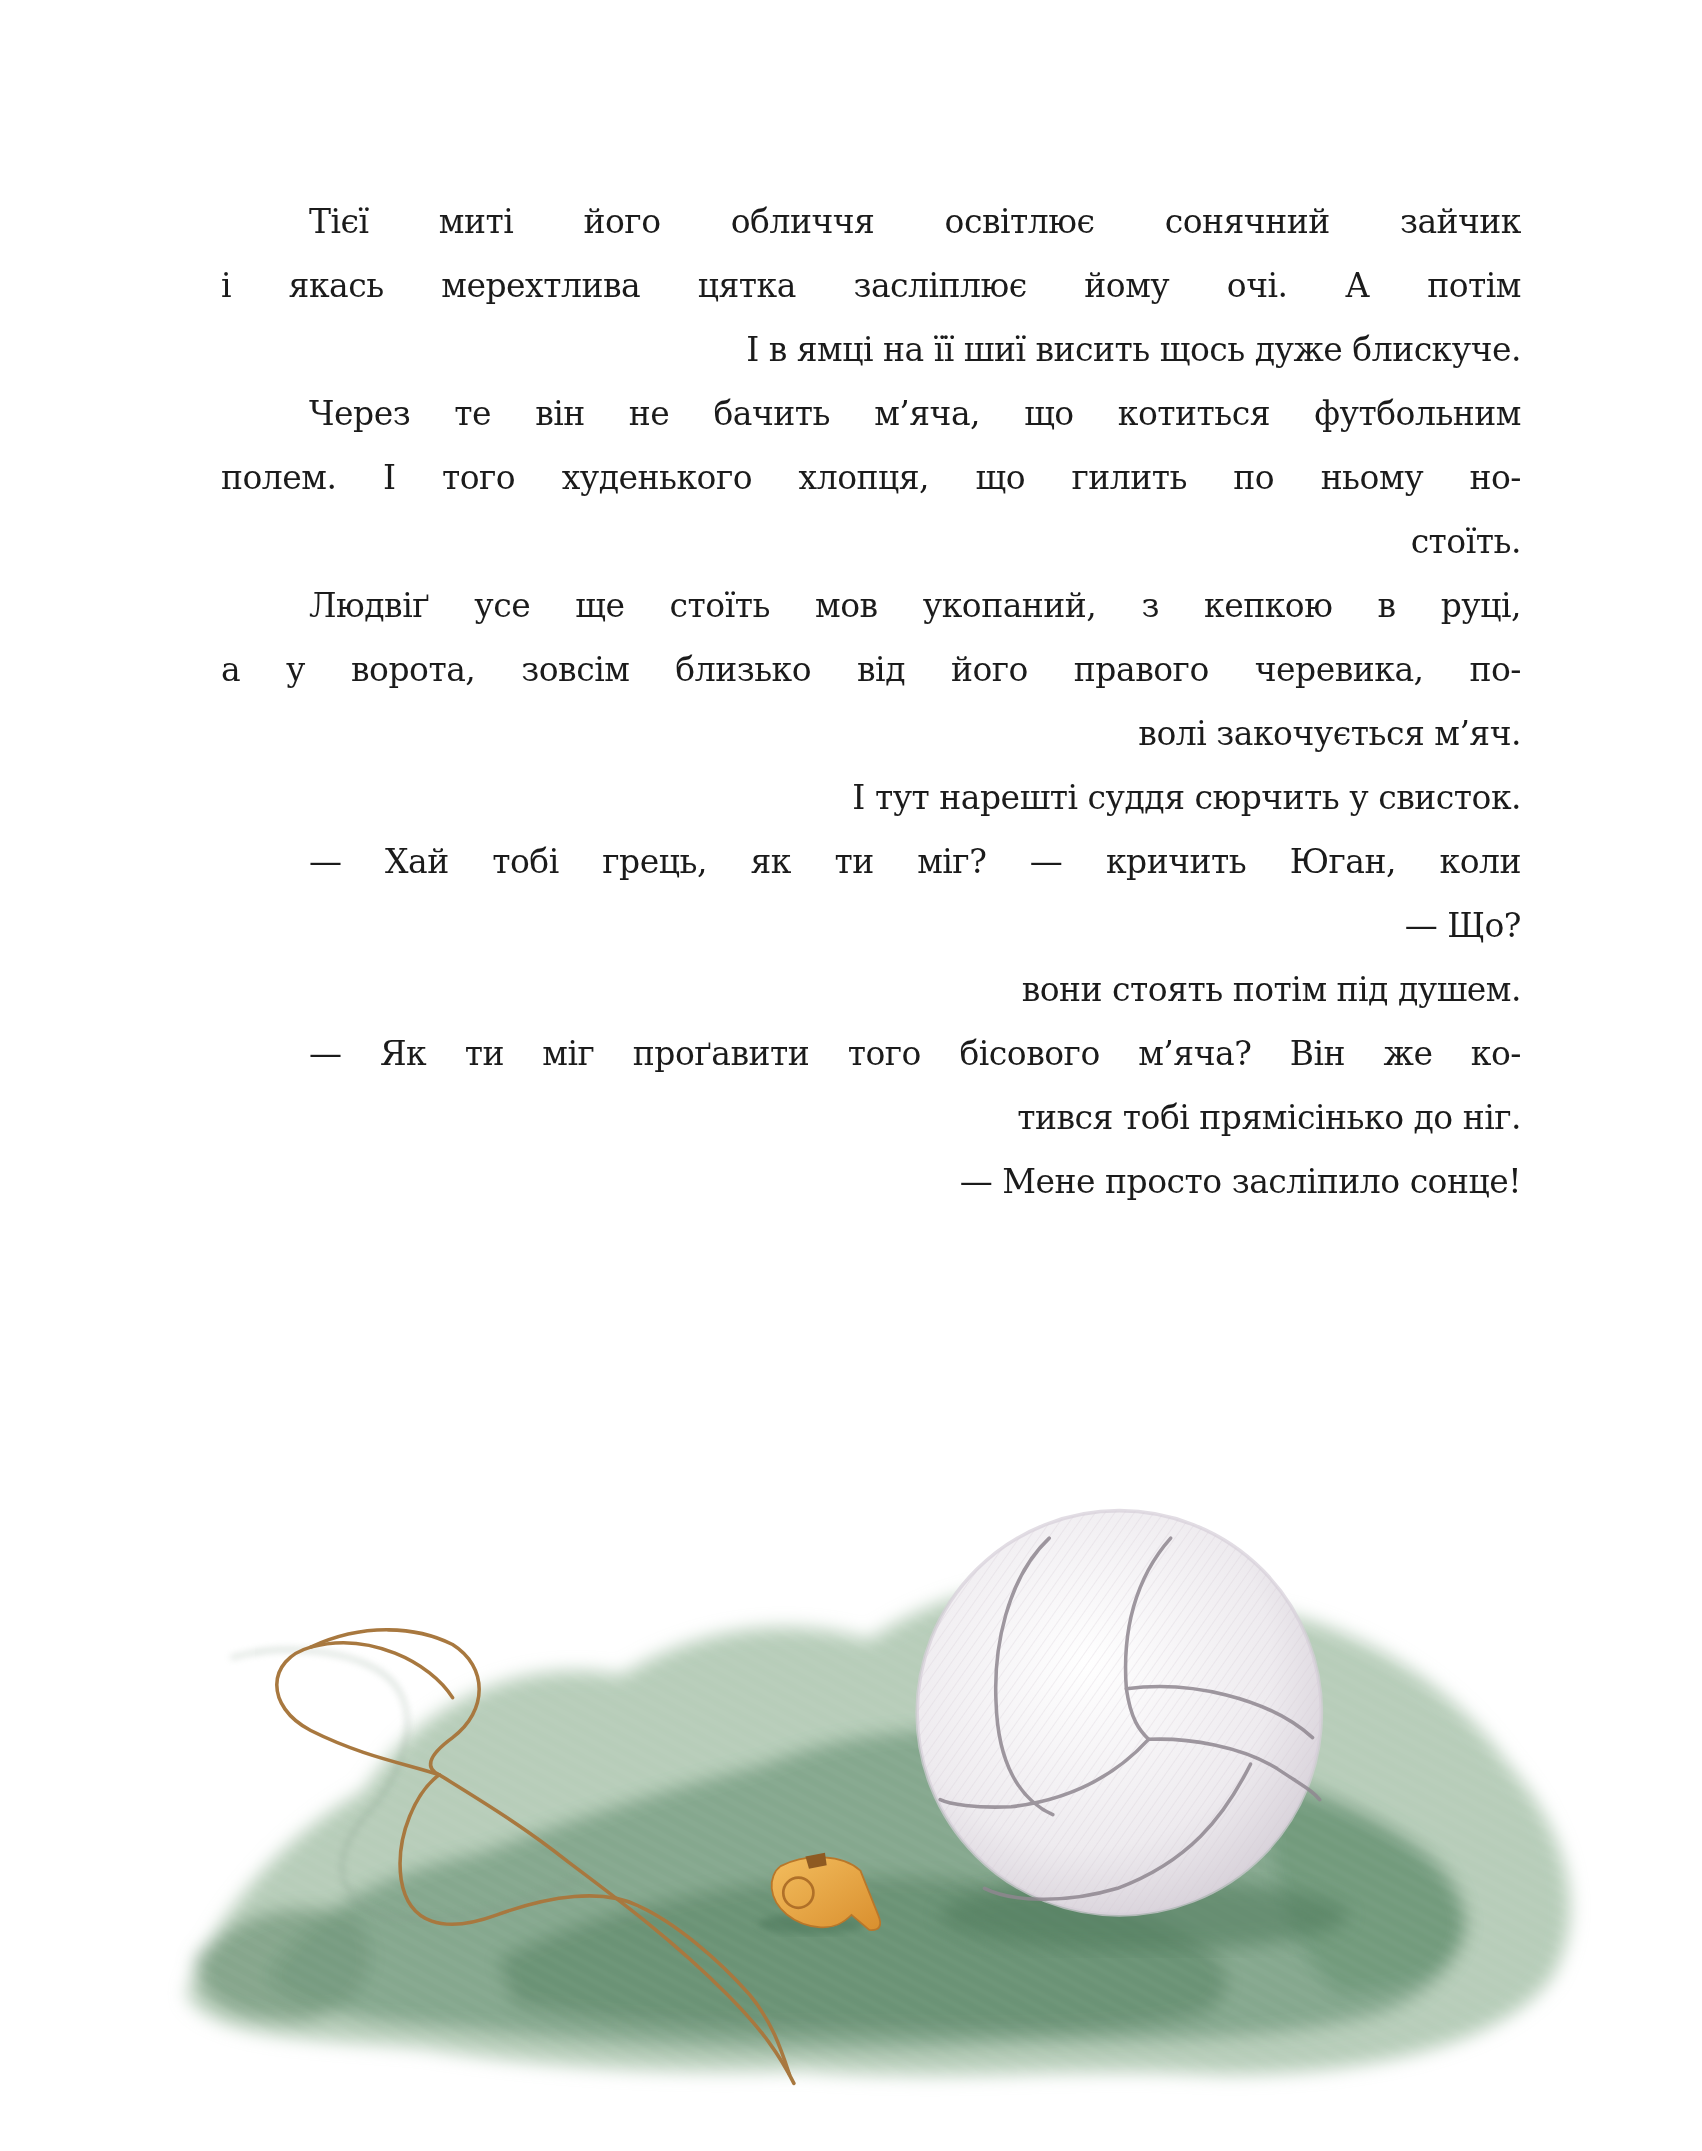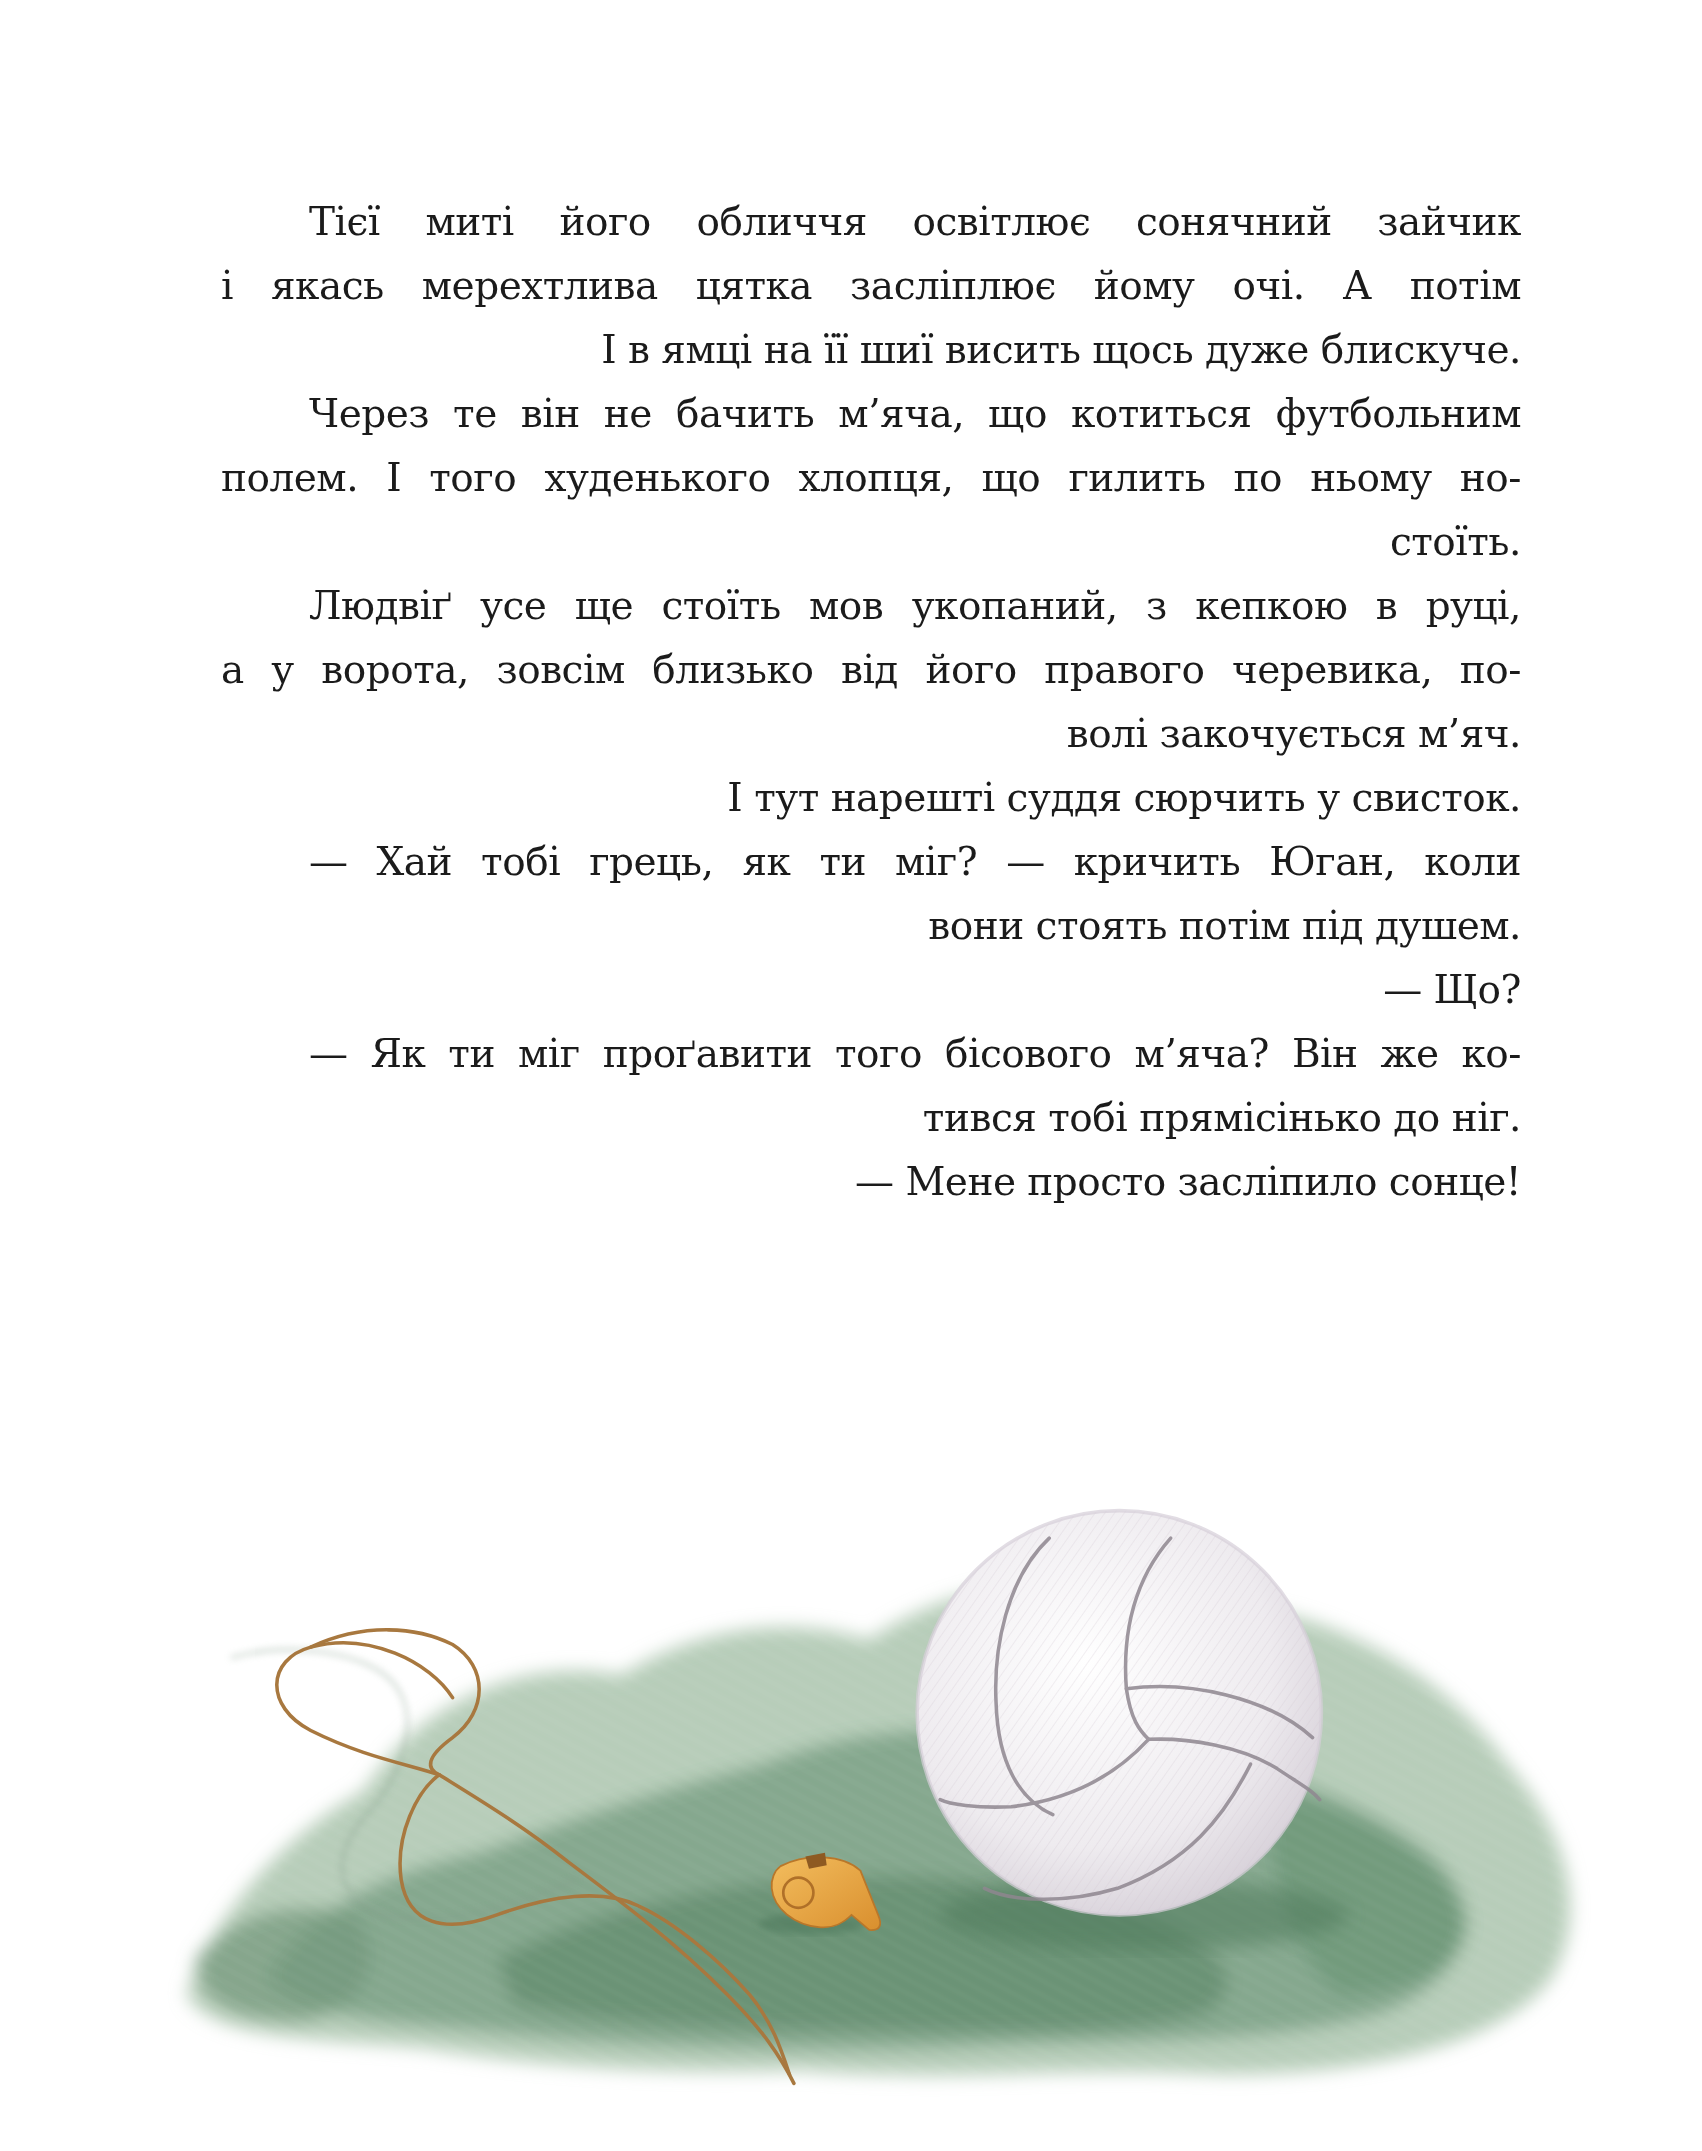--- a/index.html
+++ b/index.html
@@ -1,21 +1,21 @@
 <!DOCTYPE html>
 <html style="font-size:14px"><head>
 <meta charset="utf-8">
 <style>
   html, body { margin: 0; padding: 0; background: #ffffff; }
   body { width: 1702px; height: 2152px; position: relative; overflow: hidden; }
   .page { position: absolute; left: 0; top: 0; width: 1702px; height: 2152px; background: #ffffff; }
   .text-block {
     position: absolute; left: 221px; top: 190px; width: 1300px;
     font-family: "DejaVu Serif", "Liberation Serif", serif;
-    font-size: 39px; line-height: 64px; color: #1b1b1b;
+    font-size: 33px; line-height: 64px; color: #1b1b1b;
     letter-spacing: -0.5px;
   }
   .line { height: 64px; white-space: nowrap; overflow: visible; }
   .line.justify { text-align: justify; text-align-last: justify; white-space: normal; }
   .line.indent { padding-left: 88px; }
   .line.last { text-align: right; }
   .illustration { position: absolute; left: 160px; top: 1498px; width: 1454px; height: 621px; }
   .illustration svg { width: 100%; height: 100%; display: block; }
 </style>
 </head>
@@ -33,23 +33,23 @@
     <div class="line justify">полем. І того худенького хлопця, що гилить по ньому но-</div>
     <div class="line last">стоїть.</div>
 
     <div class="line justify indent">Людвіґ усе ще стоїть мов укопаний, з кепкою в руці,</div>
     <div class="line justify">а у ворота, зовсім близько від його правого черевика, по-</div>
     <div class="line last">волі закочується м’яч.</div>
 
     <div class="line last indent">І тут нарешті суддя сюрчить у свисток.</div>
 
     <div class="line justify indent">— Хай тобі грець, як ти міг? — кричить Юган, коли</div>
+    <div class="line last indent">— Що?</div>
+
     <div class="line last">вони стоять потім під душем.</div>
-
-    <div class="line last indent">— Що?</div>
 
     <div class="line justify indent">— Як ти міг проґавити того бісового м’яча? Він же ко-</div>
     <div class="line last">тився тобі прямісінько до ніг.</div>
 
     <div class="line last indent">— Мене просто засліпило сонце!</div>
   </div>
 
   <div class="illustration">
     <svg viewBox="0 0 1640 700" xmlns="http://www.w3.org/2000/svg">
       <defs>

